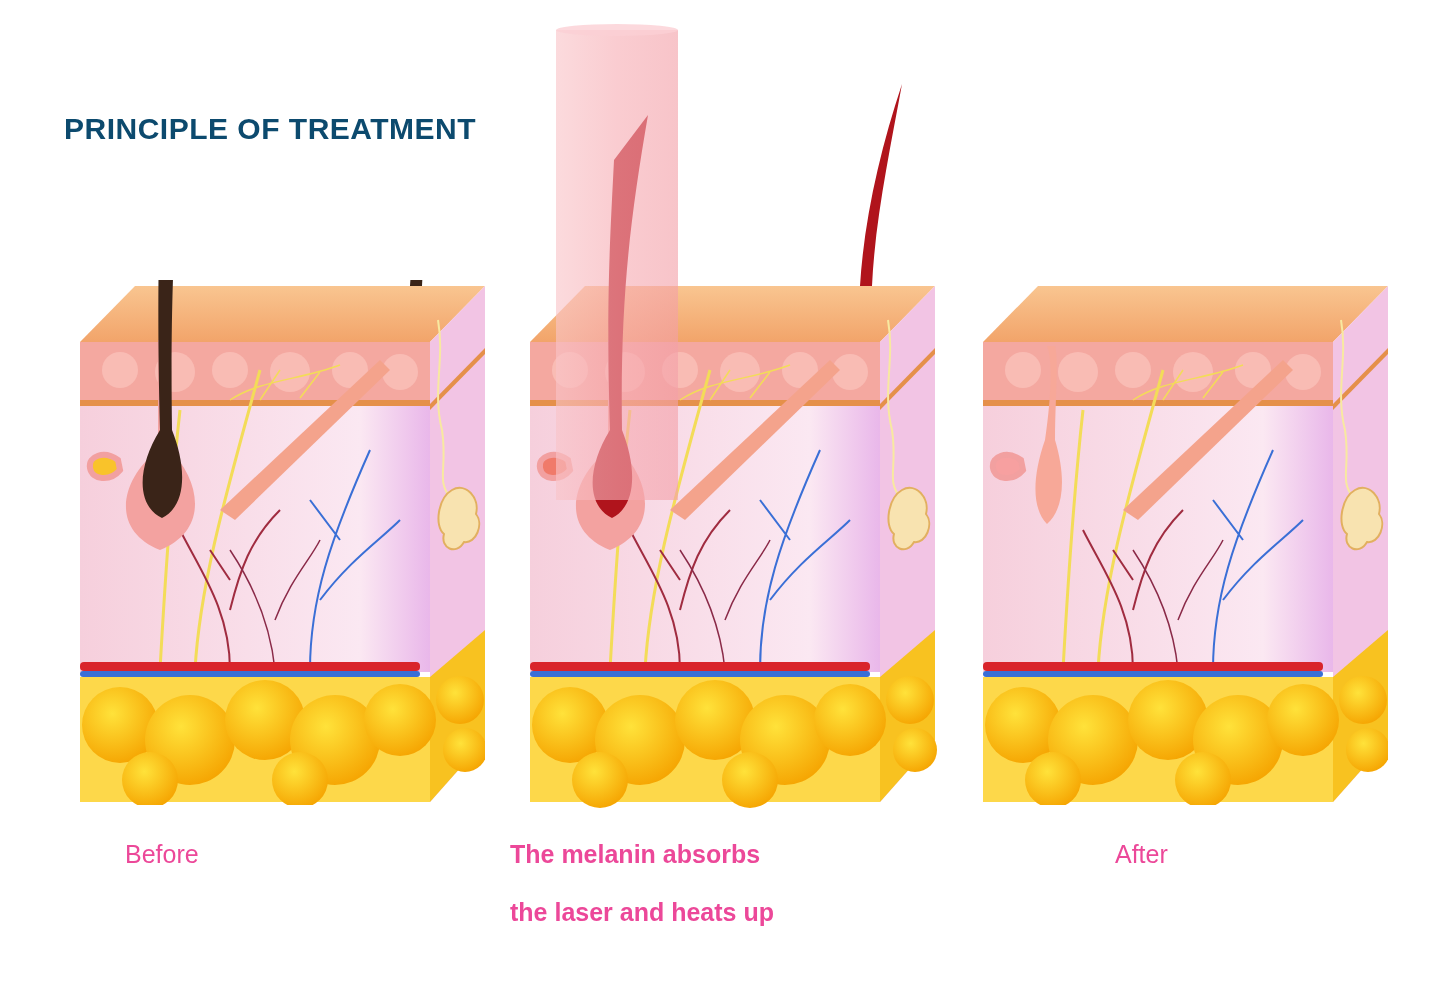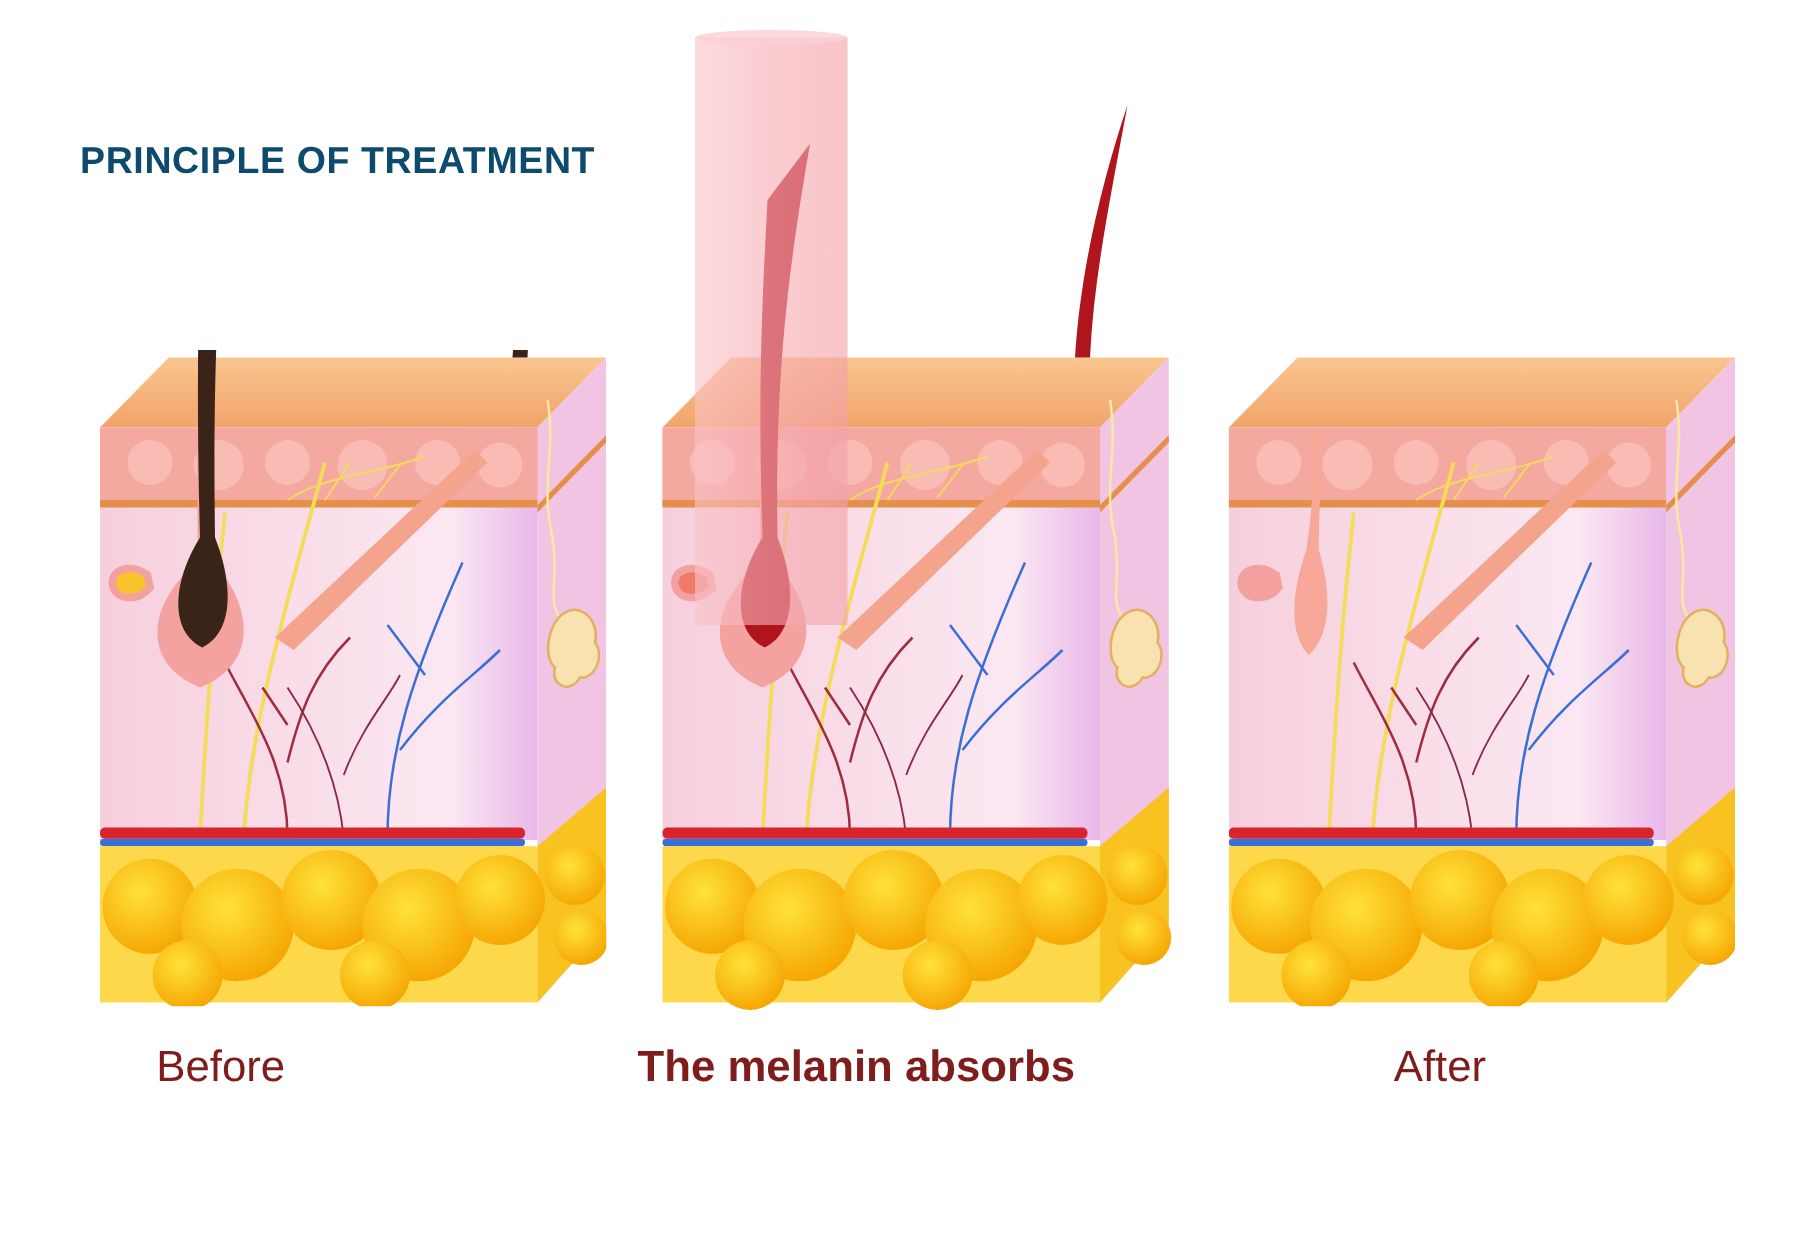--- a/index.html
+++ b/index.html
@@ -1,19 +1,19 @@
 <!DOCTYPE html>
 <html><head>
 <meta charset="utf-8">
 <style>
   html,body{margin:0;padding:0;background:#ffffff;}
   body{width:1440px;height:1000px;position:relative;overflow:hidden;font-family:"Liberation Sans",sans-serif;}
   .title{position:absolute;left:40px;top:112px;font-size:30px;font-weight:bold;color:#0c4a6e;letter-spacing:0.5px;z-index:5;margin-left:24px;}
   .panel{position:absolute;top:280px;width:405px;height:525px;}
-  .caption{position:absolute;font-size:35px;color:#7f1d1d;line-height:58px;}
+  .caption{position:absolute;font-size:25px;color:#ec4899;line-height:58px;}
   svg{display:block;}
 </style>
 </head>
 <body>
 
 <div class="title">PRINCIPLE OF TREATMENT</div>
 
 <svg width="0" height="0" style="position:absolute">
   <defs>
     <linearGradient id="topG" x1="0" y1="0" x2="0" y2="1">
@@ -110,16 +110,17 @@
     <path d="M38,180 c-14,-10 -30,-4 -28,8 c2,12 20,14 30,2z" fill="#f7a0a0" stroke="#f2a0a0" stroke-width="6"></path>
     <path d="M64,66 C70,80 68,120 62,160 C48,200 50,230 64,244 C80,230 84,200 72,160 C72,120 76,80 72,66 Z" fill="#f7a898"></path>
   </svg>
 </div>
 
 <div class="caption" style="left:125px;top:825px;">
   <div>Before</div>
 </div>
 <div class="caption" style="left:510px;top:825px;font-weight:bold;">
   <div>The melanin absorbs</div>
+  <div>the laser and heats up</div>
 </div>
 <div class="caption" style="left:1115px;top:825px;">
   <div>After</div>
 </div>
 
 </body></html>

